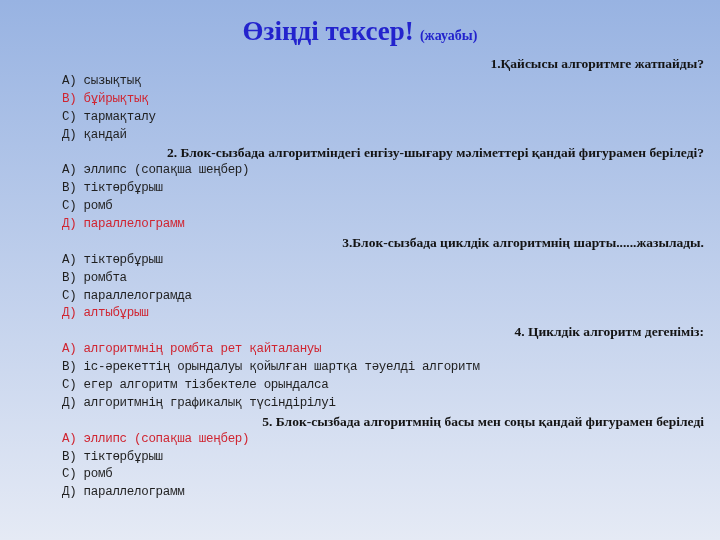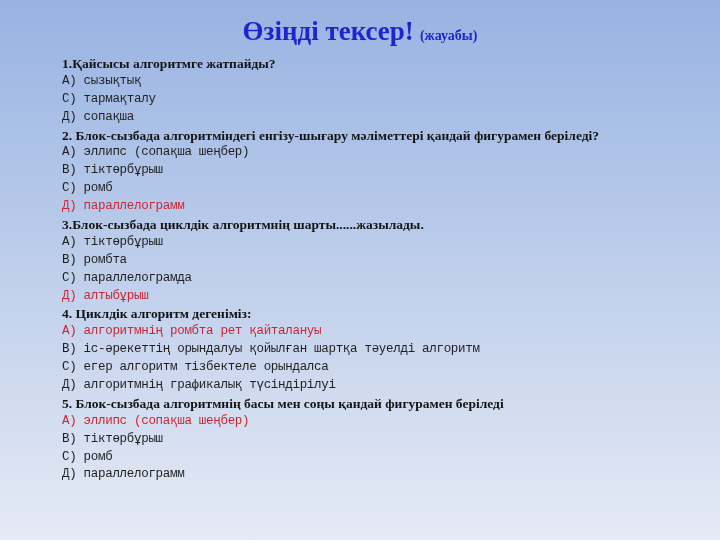--- a/index.html
+++ b/index.html
@@ -47,20 +47,21 @@
     right: 16px;
   }
   .q-line {
     font-family: "Liberation Serif", serif;
     font-weight: bold;
     font-size: 13.5px;
     color: var(--question-color, #1a1a1a);
     line-height: 17.9px;
     height: 17.9px;
     white-space: nowrap;
+    text-align: right;
   }
   .a-line {
     font-family: Liberation Mono, monospace;
     font-size: 12.5px;
     letter-spacing: -0.3px;
     color: var(--answer-color, #1f1f1f);
     line-height: 17.9px;
     height: 17.9px;
     white-space: nowrap;
   }
@@ -71,22 +72,23 @@
 </head>
 <body style="--bg-top: #98b3e2; --bg-bottom: #e5eaf5; --title-color: #2323cd; --question-color: #141414; --answer-color: #1f1f1f; --correct-color: #d02531;">
 
 <div class="slide">
   <div class="title-row">
     <span class="title-main">Өзіңді тексер!</span><span class="title-suffix">(жауабы)</span>
   </div>
   <div class="content" id="questions">
       <div class="q-line">1.Қайсысы алгоритмге жатпайды?</div>
       <div class="a-line">А) сызықтық</div>
+      <div class="a-line correct">В) бұйрықтық</div>
       <div class="a-line">С) тармақталу</div>
-      <div class="a-line">Д) сопақша</div>
+      <div class="a-line">Д) қандай</div>
       <div class="q-line">2. Блок-сызбада алгоритміндегі енгізу-шығару мәліметтері қандай фигурамен беріледі?</div>
       <div class="a-line">А) эллипс (сопақша шеңбер)</div>
       <div class="a-line">В) тіктөрбұрыш</div>
       <div class="a-line">С) ромб</div>
       <div class="a-line correct">Д) параллелограмм</div>
       <div class="q-line">3.Блок-сызбада циклдік алгоритмнің шарты......жазылады.</div>
       <div class="a-line">А) тіктөрбұрыш</div>
       <div class="a-line">В) ромбта</div>
       <div class="a-line">С) параллелограмда</div>
       <div class="a-line correct">Д) алтыбұрыш</div>

